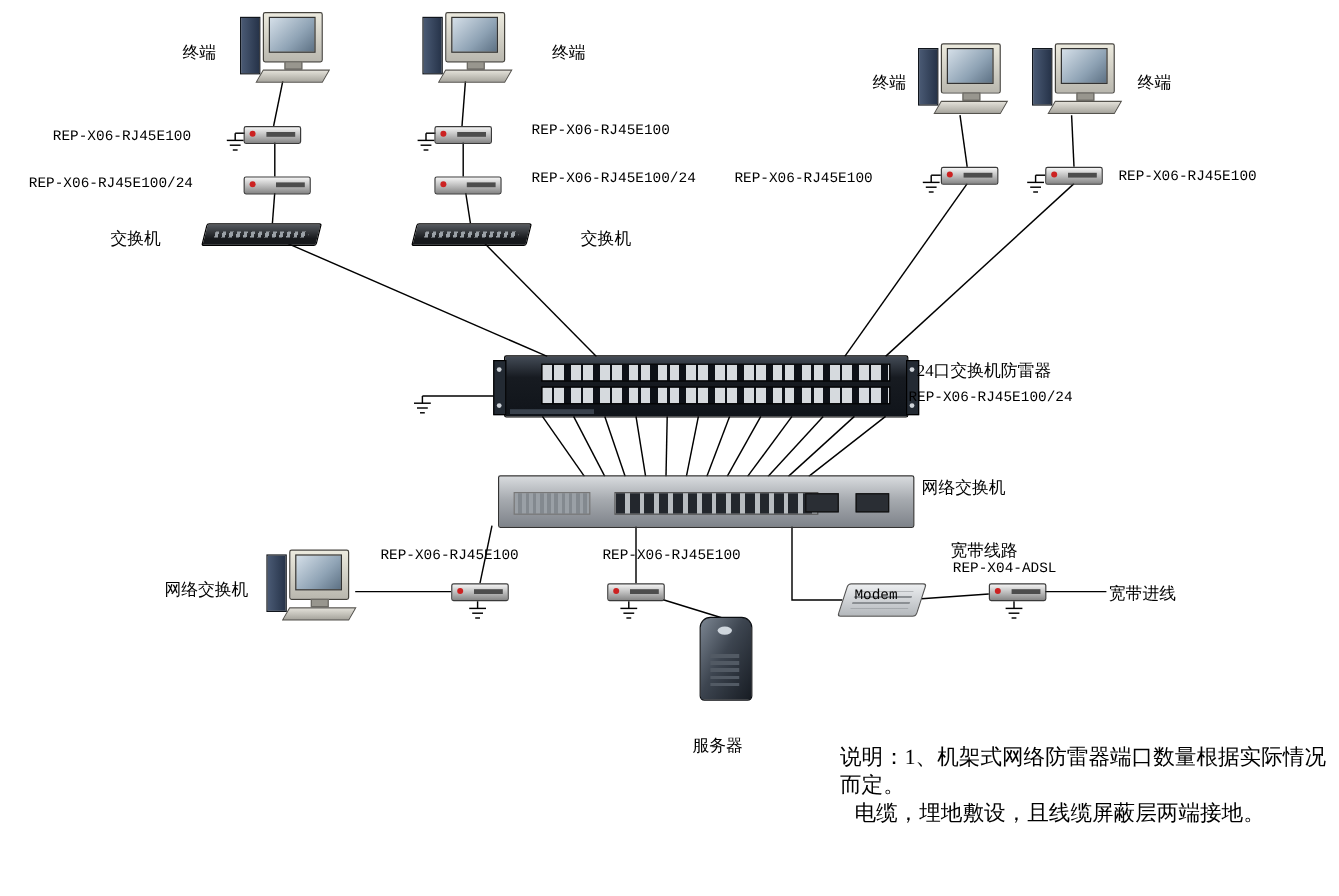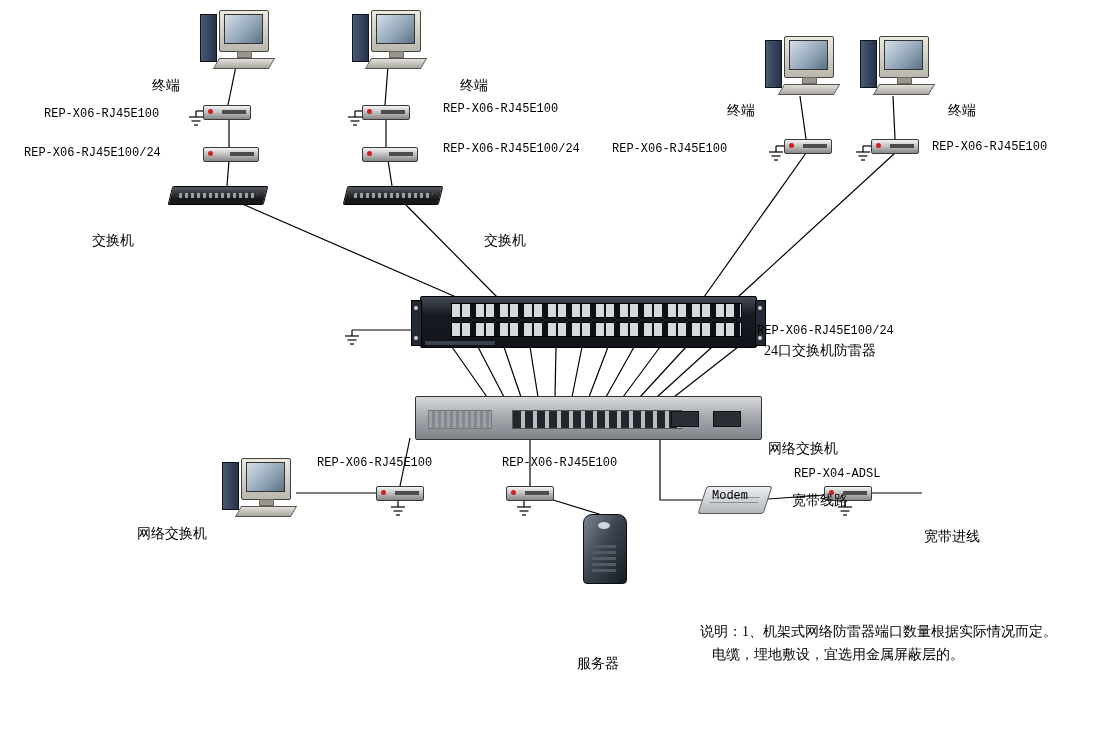--- a/index.html
+++ b/index.html
@@ -1,21 +1,21 @@
 <!DOCTYPE html>
 <html><head>
 <meta charset="utf-8">
 <style>
   html,body { margin:0; padding:0; background:#ffffff; }
   .canvas { position:relative; width:1116px; height:747px; background:#fff; overflow:hidden;
             font-family:"Liberation Serif", serif; }
   .wires { position:absolute; left:0; top:0; z-index:1; }
   .dev { position:absolute; z-index:2; }
   .lbl { position:absolute; z-index:3; white-space:nowrap; color:#000; }
-  .cn   { font-family:"Liberation Serif", serif; font-size:14px;margin-top:42px; }
+  .cn   { font-family:"Liberation Serif", serif; font-size:14px; }
   .code { font-family:"Liberation Mono", monospace; font-size:12px; }
 
   
   .computer { width:74px; height:64px; }
   .computer .tower { position:absolute; left:0; top:4px; width:15px; height:46px;
       background:linear-gradient(90deg,#4a5a74,#263349); border:1px solid #10151c; }
   .computer .monitor { position:absolute; left:19px; top:0; width:48px; height:40px;
       background:linear-gradient(#eceade,#b9b7ae); border:1px solid #44423c; border-radius:2px; }
   .computer .screen { position:absolute; left:24px; top:4px; width:37px; height:28px;
       background:linear-gradient(135deg,#d5dfe8,#8fa3b5 60%,#5d7184); border:1px solid #333; }
@@ -69,21 +69,21 @@
   .server::after { content:""; position:absolute; left:8px; bottom:8px; width:24px; height:30px;
       background:repeating-linear-gradient(#525a64 0 3px,transparent 3px 6px); }
 
   
   .modem { width:64px; height:26px; background:linear-gradient(#eceef0,#b4b8bc); border:1px solid #555;
       border-radius:3px; transform:skewX(-18deg); }
   .modem::after { content:""; position:absolute; left:8px; right:8px; top:6px; bottom:6px;
       background:repeating-linear-gradient(0deg,transparent 0 4px,#8b8f93 4px 5px); }
 
   
-  .notes { position:absolute; left:700px; top:620px; z-index:3; font-size:14px; line-height:23px;
+  .notes { position:absolute; left:700px; top:620px; z-index:3; font-size:18px; line-height:23px;
       font-family:"Liberation Serif", serif; color:#000; }
   .notes .indent  { margin-left:44px; }
   .notes .indent2 { margin-left:12px; }
 </style>
 </head>
 <body>
 
 <div class="canvas">
 
   <svg class="wires" width="1116" height="747">
@@ -246,16 +246,16 @@
   <div class="lbl code" style="left:317px;top:456px">REP-X06-RJ45E100</div>
   <div class="lbl code" style="left:502px;top:456px">REP-X06-RJ45E100</div>
   <div class="lbl cn" style="left:577px;top:613px">服务器</div>
   <div class="lbl code" style="left:712px;top:489px">Modem</div>
   <div class="lbl cn" style="left:792px;top:450px">宽带线路</div>
   <div class="lbl code" style="left:794px;top:467px">REP-X04-ADSL</div>
   <div class="lbl cn" style="left:924px;top:486px">宽带进线</div>
 
   <div class="notes">
     <div>说明：1、机架式网络防雷器端口数量根据实际情况而定。</div>
-    <div class="indent2">电缆，埋地敷设，宜选用金属屏蔽层的。</div>
+    <div class="indent2">电缆，埋地敷设，且线缆屏蔽层两端接地。</div>
   </div>
 
 </div>
 
 </body></html>

